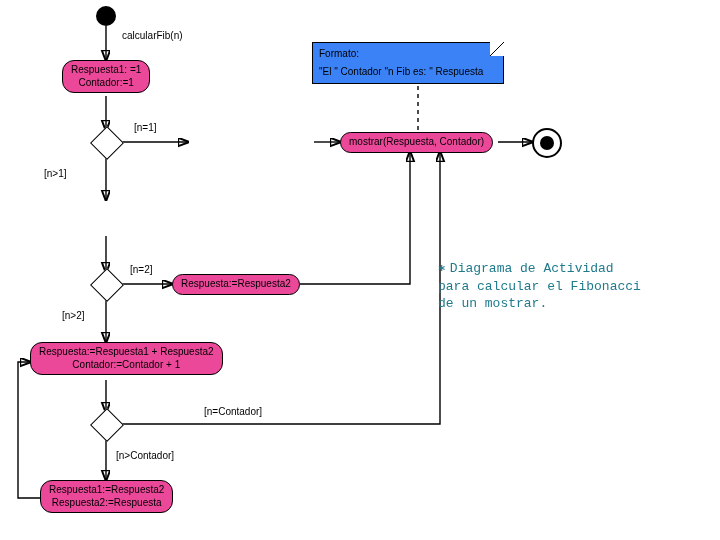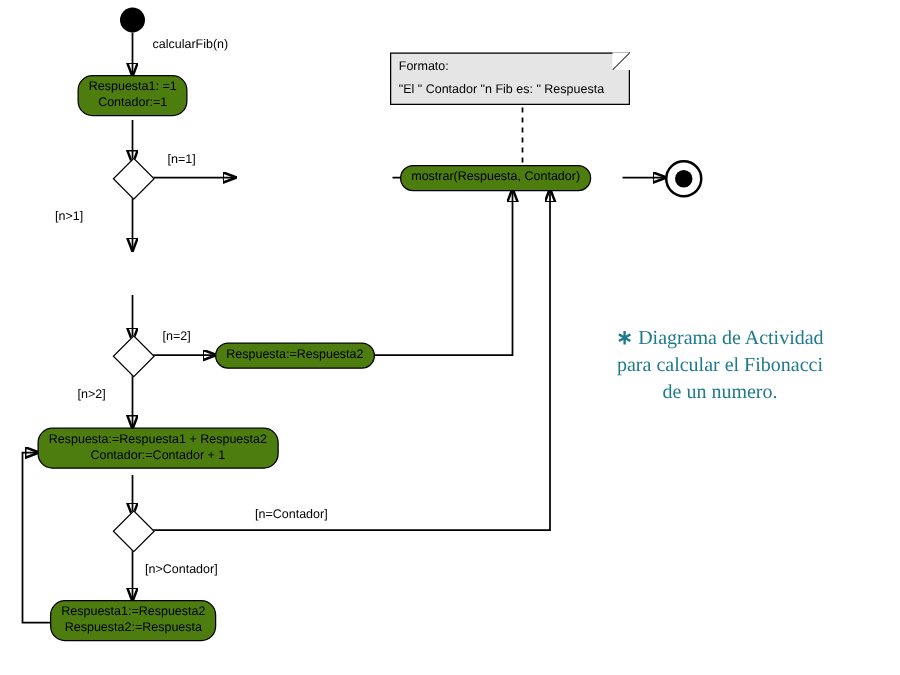--- a/index.html
+++ b/index.html
@@ -2,30 +2,30 @@
 <html><head>
 <meta charset="utf-8">
 <style>
   html,body{margin:0;padding:0;width:720px;height:540px;font-family:Arial,Helvetica,sans-serif;background:#fff;overflow:hidden}
   .canvas{position:relative;width:720px;height:408px}
 
   .initial{position:absolute;width:20px;height:20px;border-radius:50%;background:#000}
   .final{position:absolute;width:26px;height:26px;border-radius:50%;border:2px solid #000;display:flex;align-items:center;justify-content:center}
   .final::after{content:"";width:14px;height:14px;border-radius:50%;background:#000}
 
-  .activity{position:absolute;border:1.5px solid #000;border-radius:12px;background:#4d7c0f;font-size:10px;line-height:1.25;padding:3px 8px;text-align:center;white-space:nowrap}
+  .activity{position:absolute;border:1.5px solid #000;border-radius:12px;background:#ec4899;font-size:10px;line-height:1.25;padding:3px 8px;text-align:center;white-space:nowrap}
 
   .decision{position:absolute;width:22px;height:22px;border:1.5px solid #000;background:#fff;transform:rotate(45deg)}
 
-  .note{position:absolute;border:1.5px solid #000;background:#e5e5e5;font-size:10px;padding:4px 6px;line-height:1.4}
+  .note{position:absolute;border:1.5px solid #000;background:#3b82f6;font-size:10px;padding:4px 6px;line-height:1.4}
   .note .fold{position:absolute;top:-1px;right:-1px;width:14px;height:14px;background:linear-gradient(135deg,#fff 48%,#000 49%,#000 51%,#fff 52%)}
 
   .lbl{position:absolute;font-size:10px;color:#000;white-space:nowrap}
 
-  .caption{position:absolute;font-family:Liberation Serif, serif;color:#1f7a8c;font-size:16px;text-align:center;line-height:1.35}
+  .caption{position:absolute;font-family:Liberation Mono, monospace;color:#1f7a8c;font-size:13px;line-height:1.35}
   .caption .ast{color:#1f7a8c;font-weight:bold;margin-right:4px}
 
   svg.wires{position:absolute;left:0;top:0;width:720px;height:540px;pointer-events:none}
   svg.wires path,svg.wires line{stroke:#000;stroke-width:1.4;fill:none}
   svg.wires path.dash,svg.wires line.dash{stroke-dasharray:4 4}
 </style>
 </head>
 <body>
 
 <div class="canvas">
@@ -71,21 +71,21 @@
   <div class="initial" style="left:96px;top:6px"></div>
   <div class="lbl" style="left:122px;top:30px">calcularFib(n)</div>
 
   <div class="activity" style="left:62px;top:60px"><span>Respuesta1: =1<br>Contador:=1</span></div>
 
   <div class="decision" style="left:95px;top:131px"></div>
   <div class="lbl" style="left:134px;top:122px">[n=1]</div>
   <div class="lbl" style="left:44px;top:168px">[n&gt;1]</div>
 
 
-  <div class="activity" style="left:320px;top:132px"><span>mostrar(Respuesta, Contador)</span></div>
+  <div class="activity" style="left:340px;top:132px"><span>mostrar(Respuesta, Contador)</span></div>
 
   <div class="final" style="left:532px;top:128px"></div>
 
   <div class="note" style="left:312px;top:42px;width:178px">
     <div class="fold"></div>
     <div>Formato:</div>
     <div style="height:4px"></div>
     <div>"El " Contador "n Fib es: " Respuesta</div>
   </div>
 
@@ -100,16 +100,16 @@
 
   <div class="decision" style="left:95px;top:413px"></div>
   <div class="lbl" style="left:204px;top:406px">[n=Contador]</div>
   <div class="lbl" style="left:116px;top:450px">[n&gt;Contador]</div>
 
   <div class="activity" style="left:40px;top:480px"><span>Respuesta1:=Respuesta2<br>Respuesta2:=Respuesta</span></div>
 
   <div class="caption" style="left:438px;top:260px;width:276px">
     <div><span class="ast">∗</span><span>Diagrama de Actividad</span></div>
     <div>para calcular el Fibonacci</div>
-    <div>de un numero.</div>
+    <div>de un mostrar.</div>
   </div>
 
 </div>
 
 </body></html>

